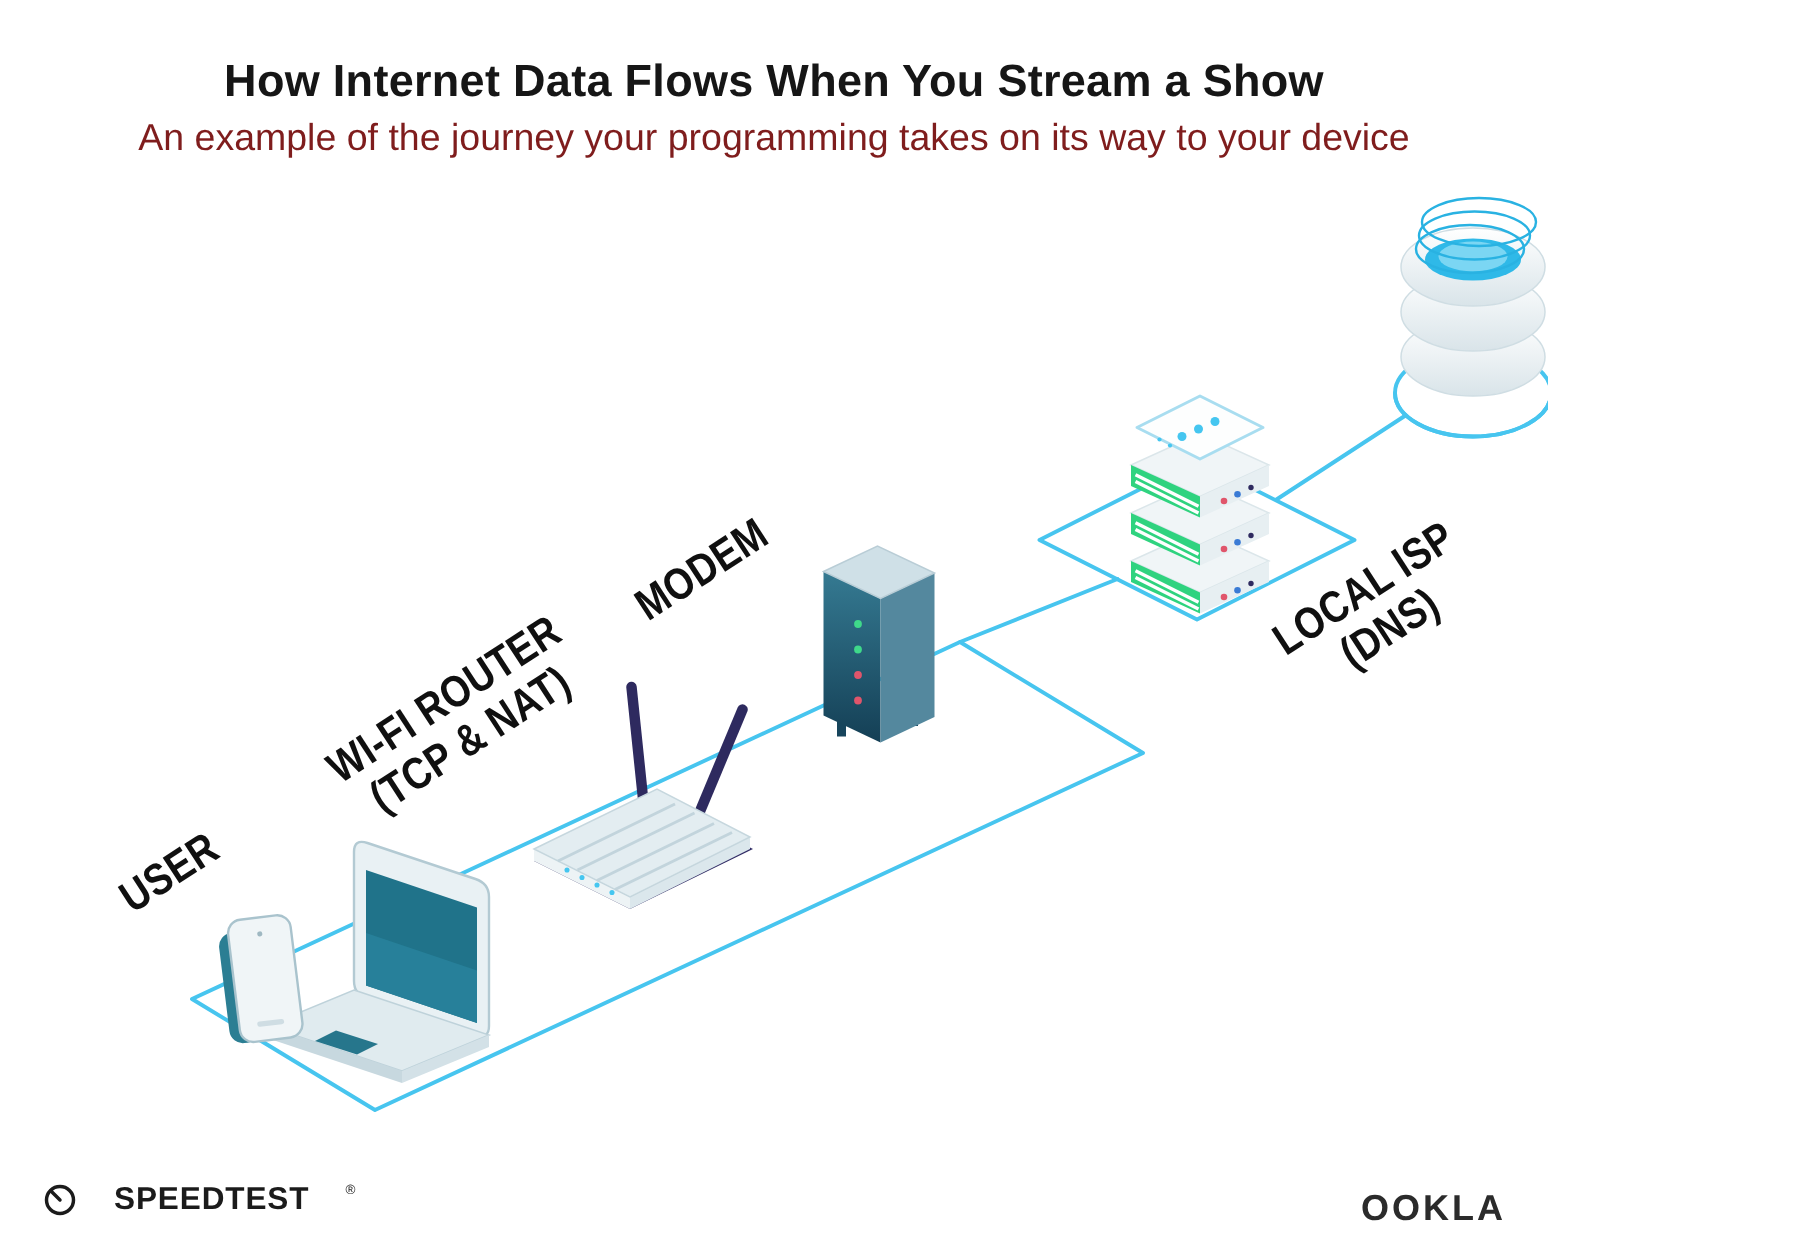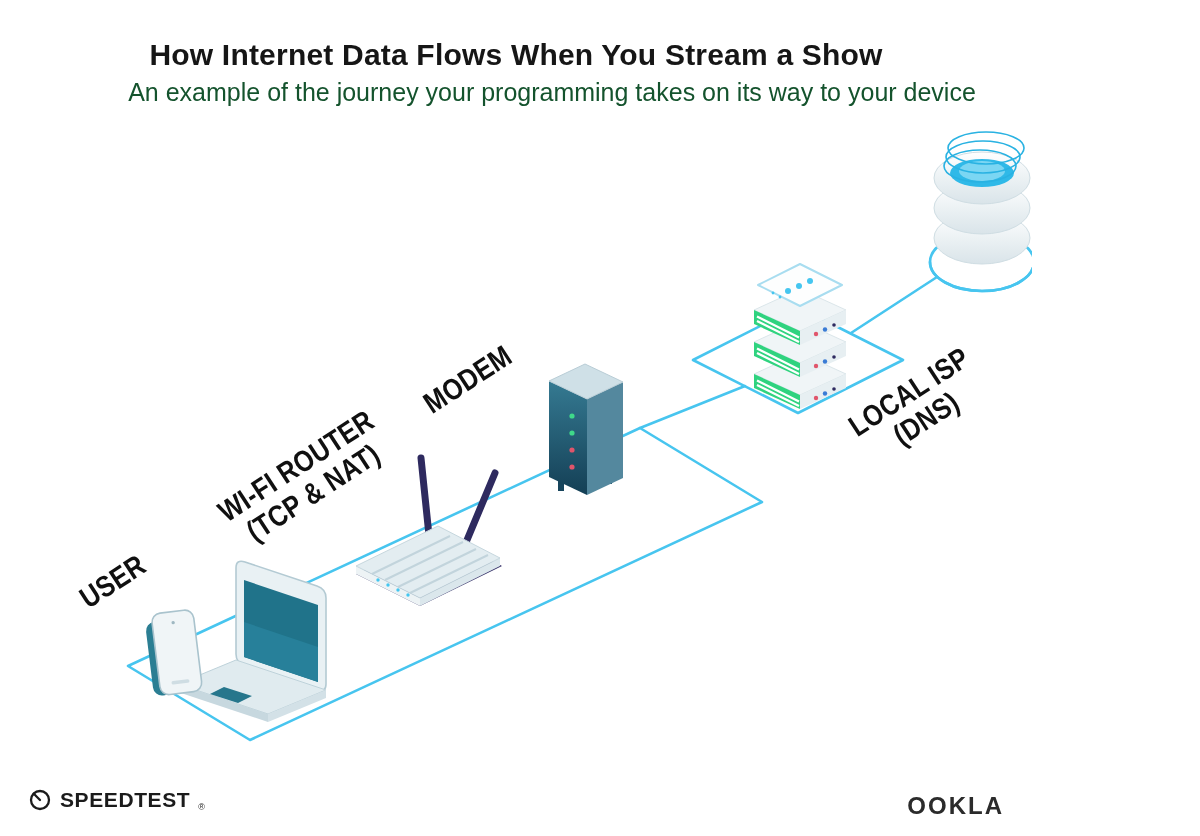--- a/index.html
+++ b/index.html
@@ -6,30 +6,30 @@
   .canvas {
     position:relative; width:1032px; height:836px; background:#ffffff;
     overflow:hidden; font-family:"Liberation Sans", sans-serif;
   }
   .title {
     position:absolute; top:38px; left:0; width:100%; text-align:center;
     font-size:30px; font-weight:700; color:#161616; letter-spacing:.2px;
   }
   .subtitle {
     position:absolute; top:78px; left:0; width:100%; text-align:center;
-    font-size:25px; font-weight:400; color:#14532d;padding-left:36px;
+    font-size:25px; font-weight:400; color:#7f1d1d;
   }
   .diagram-svg { position:absolute; left:0; top:0; }
   .node-label {
     position:absolute; transform:translate(-50%,-50%) rotate(-33deg) scale(.9,1.06);
     font-weight:700; font-size:28px; line-height:1.08; color:#101010;
     text-align:center; white-space:nowrap; letter-spacing:.3px;
   }
   .footer-left {
-    position:absolute; left:28px; top:788px; display:flex; align-items:flex-end; gap:8px;
+    position:absolute; left:28px; top:788px; display:flex; align-items:flex-start; gap:24px;
   }
   .speedtest-word { font-size:21px; font-weight:700; color:#1b1b1b; letter-spacing:.6px; }
   .tm { font-size:9px; vertical-align:super; font-weight:400; color:#1b1b1b; }
   .footer-right {
     position:absolute; right:28px; top:792px; font-size:24px; font-weight:700;
     color:#2b2b2b; letter-spacing:2px;
   }
 </style>
 </head>
 <body>

